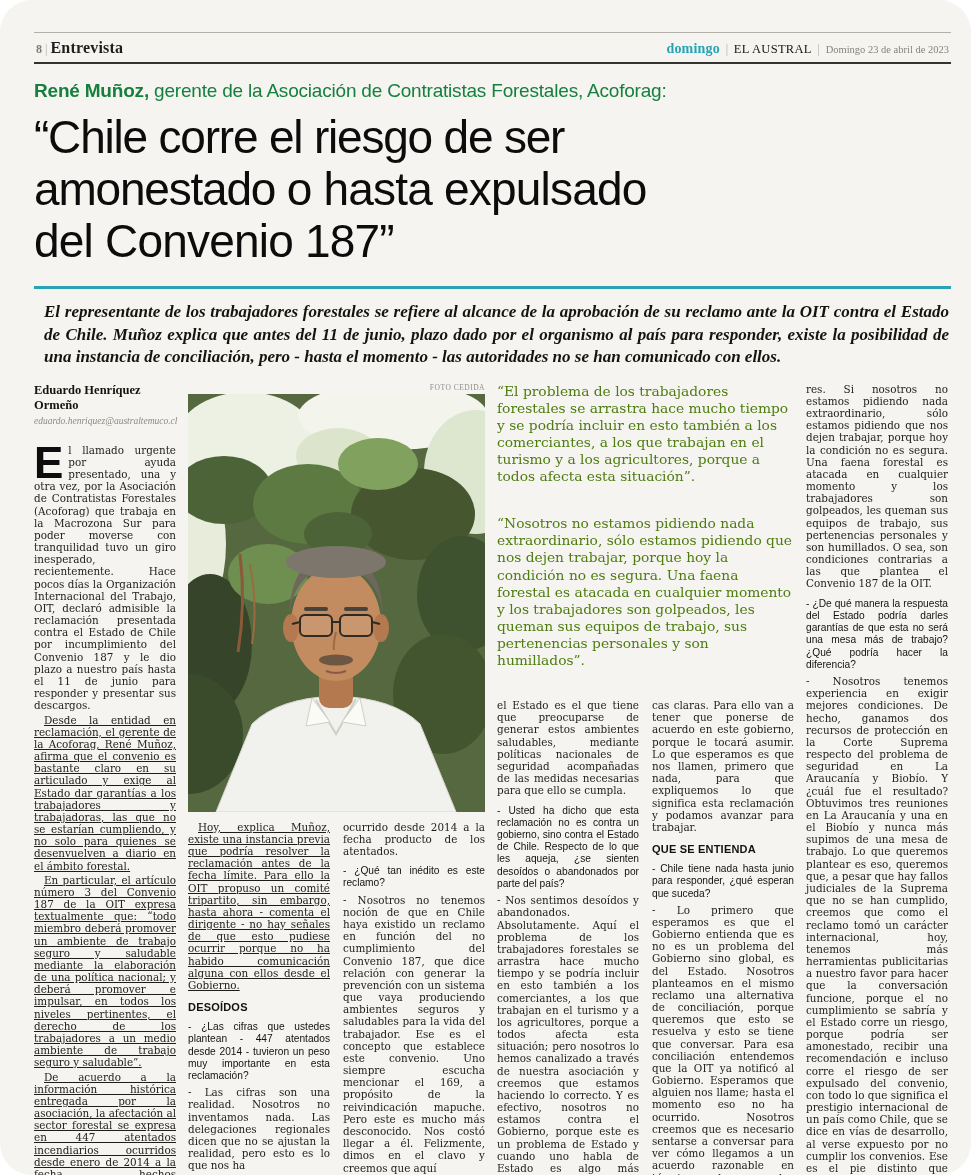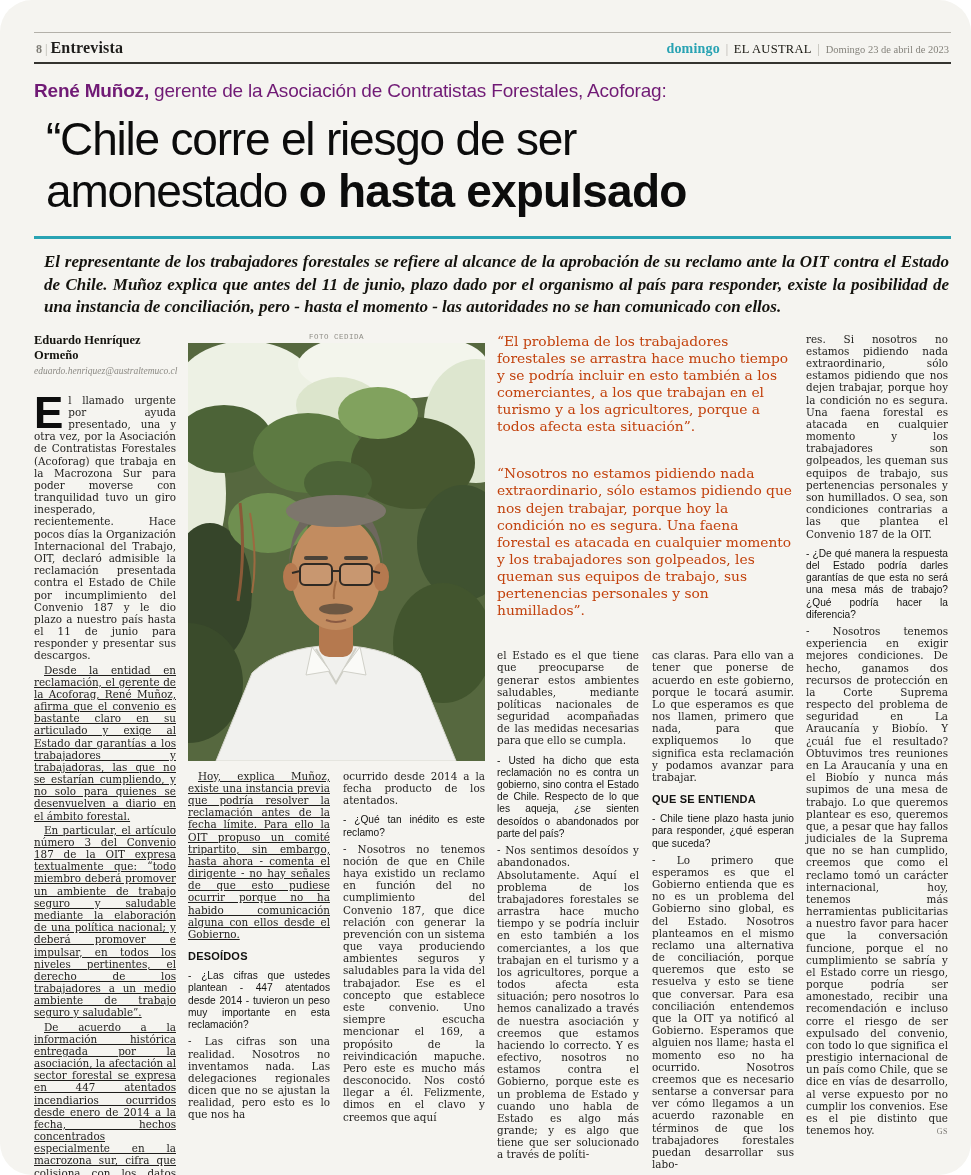--- a/index.html
+++ b/index.html
@@ -17,27 +17,27 @@
   .folio-left{font-family:"Liberation Serif",serif;}
   .page-num{font-size:12px;color:#7d7b74;font-weight:700;}
   .folio-sep{color:#b3b0a9;font-size:12px;margin:0 3px;}
   .section-name{font-size:16px;font-weight:700;letter-spacing:.2px;}
   .folio-right{font-family:"Liberation Serif",serif;font-size:11px;color:#6e6c66;}
   .edition-name{color:#29a3b3;font-weight:700;font-size:14px;letter-spacing:.2px;}
   .masthead-name{color:#17160f;font-weight:400;font-size:12.5px;letter-spacing:.3px;}
   .date-text{color:#85837c;font-size:10.5px;margin-top:20px;}
   .thickrule{height:0;border-bottom:2.5px solid #34332f;}
   
-  .kicker{font-family:"Liberation Sans",sans-serif;font-size:19px;color:#701a75;
+  .kicker{font-family:"Liberation Sans",sans-serif;font-size:19px;color:#15803d;
     margin:16px 0 10px 0;letter-spacing:-.2px;}
   .kicker .k-bold{font-weight:700;}
   .headline{font-family:"Liberation Sans",sans-serif;font-size:46px;line-height:1.13;
     color:#0c0c0c;letter-spacing:-1.2px;max-width:860px;}
   .hl-light{font-weight:400;}
-  .hl-bold{font-weight:700;letter-spacing:-.8px;}
+  .hl-bold{font-weight:400;letter-spacing:-.8px;}
   .teal-rule{height:3px;background:#29a3b3;margin:18px 0 12px 0;}
   .deck{font-family:"Liberation Serif",serif;font-style:italic;font-weight:700;
     font-size:17px;line-height:1.33;color:#15140f;max-width:905px;text-align:justify;margin-left:10px;}
   
   .body-grid{display:flex;gap:12px;margin-top:14px;height:772px;}
   .colnarrow{width:142px;flex:none;}
   .colwide{width:297px;flex:none;}
   .twocol{display:flex;gap:13px;}
   .twocol > div{width:142px;flex:none;}
   .byline-name{font-family:"Liberation Serif",serif;font-weight:700;font-size:12.5px;color:#14130e;}
@@ -46,24 +46,24 @@
   p.body{font-size:10.4px;line-height:1.17;text-align:justify;margin:0 0 2px 0;hyphens:auto;}
   p.body.indent{text-indent:10px;text-decoration:underline;}
   .dropcap{float:left;font-family:"Liberation Sans",sans-serif;font-weight:800;
     font-size:44px;line-height:34px;padding:2px 5px 0 0;color:#0d0d0d;}
   .subhead{font-family:"Liberation Sans",sans-serif;font-weight:800;font-size:11px;
     letter-spacing:.2px;color:#121210;margin:10px 0 3px 0;}
   .question{font-family:"Liberation Sans",sans-serif;font-weight:400;font-size:10.2px;
     line-height:1.2;color:#121210;margin:8px 0 4px 0;text-align:justify;}
   
   .pquote{font-family:"DejaVu Serif",serif;font-size:13.8px;line-height:1.24;
-    color:#c2410c;margin:0 0 30px 0;}
+    color:#4d7c0f;margin:0 0 30px 0;}
   
-  .photo-caption{font-family:Liberation Mono, monospace;font-size:7.5px;
-    letter-spacing:.5px;color:#8f8d86;text-align:center;margin-bottom:2px;}
+  .photo-caption{font-family:Liberation Serif, serif;font-size:7.5px;
+    letter-spacing:.5px;color:#8f8d86;text-align:right;margin-bottom:2px;}
   .photo-frame{width:297px;height:418px;margin-bottom:9px;}
   .photo-frame svg{display:block;width:297px;height:418px;}
   .endmark{font-family:"Liberation Serif",serif;font-size:8px;color:#7a7873;
     letter-spacing:.5px;text-align:right;margin-top:-11px;}
 </style>
 </head>
 <body>
 
 <div class="page">
 
@@ -76,23 +76,24 @@
       <span class="folio-sep">|</span>
       <span class="masthead-name">EL AUSTRAL</span>
       <span class="folio-sep">|</span>
       <span class="date-text">Domingo 23 de abril de 2023</span>
     </div>
   </div>
   <div class="thickrule"></div>
 
   <div class="kicker"><span class="k-bold">René Muñoz,</span><span> gerente de la Asociación de Contratistas Forestales, Acoforag:</span></div>
 
-  <h1 class="headline" style="margin:12px;">
+  <h1 class="headline" style="margin:0;">
     <div><span class="hl-light">“Chile corre el riesgo de ser</span></div>
     <div><span class="hl-light">amonestado </span><span class="hl-bold">o hasta expulsado</span></div>
+    <div><span class="hl-bold">del Convenio 187”</span></div>
   </h1>
 
   <div class="teal-rule"></div>
 
   <div class="deck">El representante de los trabajadores forestales se refiere al alcance de la aprobación de su reclamo ante la OIT contra el Estado de Chile. Muñoz explica que antes del 11 de junio, plazo dado por el organismo al país para responder, existe la posibilidad de una instancia de conciliación, pero - hasta el momento - las autoridades no se han comunicado con ellos.</div>
 
   <div class="body-grid">
 
     <div class="colnarrow">
       <div class="byline-name">Eduardo Henríquez Ormeño</div>
@@ -167,21 +168,21 @@
       <div class="pquote">“Nosotros no estamos pidiendo nada extraordinario, sólo estamos pidiendo que nos dejen trabajar, porque hoy la condición no es segura. Una faena forestal es atacada en cualquier momento y los trabajadores son golpeados, les queman sus equipos de trabajo, sus pertenencias personales y son humillados”.</div>
       <div class="twocol">
         <div>
           <p class="body">el Estado es el que tiene que preocuparse de generar estos ambientes saludables, mediante políticas nacionales de seguridad acompañadas de las medidas necesarias para que ello se cumpla.</p>
           <div class="question">- Usted ha dicho que esta reclamación no es contra un gobierno, sino contra el Estado de Chile. Respecto de lo que les aqueja, ¿se sienten desoídos o abandonados por parte del país?</div>
           <p class="body">- Nos sentimos desoídos y abandonados. Absolutamente. Aquí el problema de los trabajadores forestales se arrastra hace mucho tiempo y se podría incluir en esto también a los comerciantes, a los que trabajan en el turismo y a los agricultores, porque a todos afecta esta situación; pero nosotros lo hemos canalizado a través de nuestra asociación y creemos que estamos haciendo lo correcto. Y es efectivo, nosotros no estamos contra el Gobierno, porque este es un problema de Estado y cuando uno habla de Estado es algo más grande; y es algo que tiene que ser solucionado a través de políti-</p>
         </div>
         <div>
           <p class="body">cas claras. Para ello van a tener que ponerse de acuerdo en este gobierno, porque le tocará asumir. Lo que esperamos es que nos llamen, primero que nada, para que expliquemos lo que significa esta reclamación y podamos avanzar para trabajar.</p>
           <div class="subhead">QUE SE ENTIENDA</div>
-          <div class="question">- Chile tiene plazo hasta junio para responder, ¿qué esperan que suceda?</div>
+          <div class="question">- Chile tiene nada hasta junio para responder, ¿qué esperan que suceda?</div>
           <p class="body">- Lo primero que esperamos es que el Gobierno entienda que es no es un problema del Gobierno sino global, es del Estado. Nosotros planteamos en el mismo reclamo una alternativa de conciliación, porque queremos que esto se resuelva y esto se tiene que conversar. Para esa conciliación entendemos que la OIT ya notificó al Gobierno. Esperamos que alguien nos llame; hasta el momento eso no ha ocurrido. Nosotros creemos que es necesario sentarse a conversar para ver cómo llegamos a un acuerdo razonable en términos de que los trabajadores forestales puedan desarrollar sus labo-</p>
         </div>
       </div>
     </div>
 
     <div class="colnarrow">
       <p class="body">res. Si nosotros no estamos pidiendo nada extraordinario, sólo estamos pidiendo que nos dejen trabajar, porque hoy la condición no es segura. Una faena forestal es atacada en cualquier momento y los trabajadores son golpeados, les queman sus equipos de trabajo, sus pertenencias personales y son humillados. O sea, son condiciones contrarias a las que plantea el Convenio 187 de la OIT.</p>
       <div class="question">- ¿De qué manera la respuesta del Estado podría darles garantías de que esta no será una mesa más de trabajo? ¿Qué podría hacer la diferencia?</div>
       <p class="body">- Nosotros tenemos experiencia en exigir mejores condiciones. De hecho, ganamos dos recursos de protección en la Corte Suprema respecto del problema de seguridad en La Araucanía y Biobío. Y ¿cuál fue el resultado? Obtuvimos tres reuniones en La Araucanía y una en el Biobío y nunca más supimos de una mesa de trabajo. Lo que queremos plantear es eso, queremos que, a pesar que hay fallos judiciales de la Suprema que no se han cumplido, creemos que como el reclamo tomó un carácter internacional, hoy, tenemos más herramientas publicitarias a nuestro favor para hacer que la conversación funcione, porque el no cumplimiento se sabría y el Estado corre un riesgo, porque podría ser amonestado, recibir una recomendación e incluso corre el riesgo de ser expulsado del convenio, con todo lo que significa el prestigio internacional de un país como Chile, que se dice en vías de desarrollo, al verse expuesto por no cumplir los convenios. Ese es el pie distinto que tenemos hoy.</p>
       <div class="endmark">GS</div>

